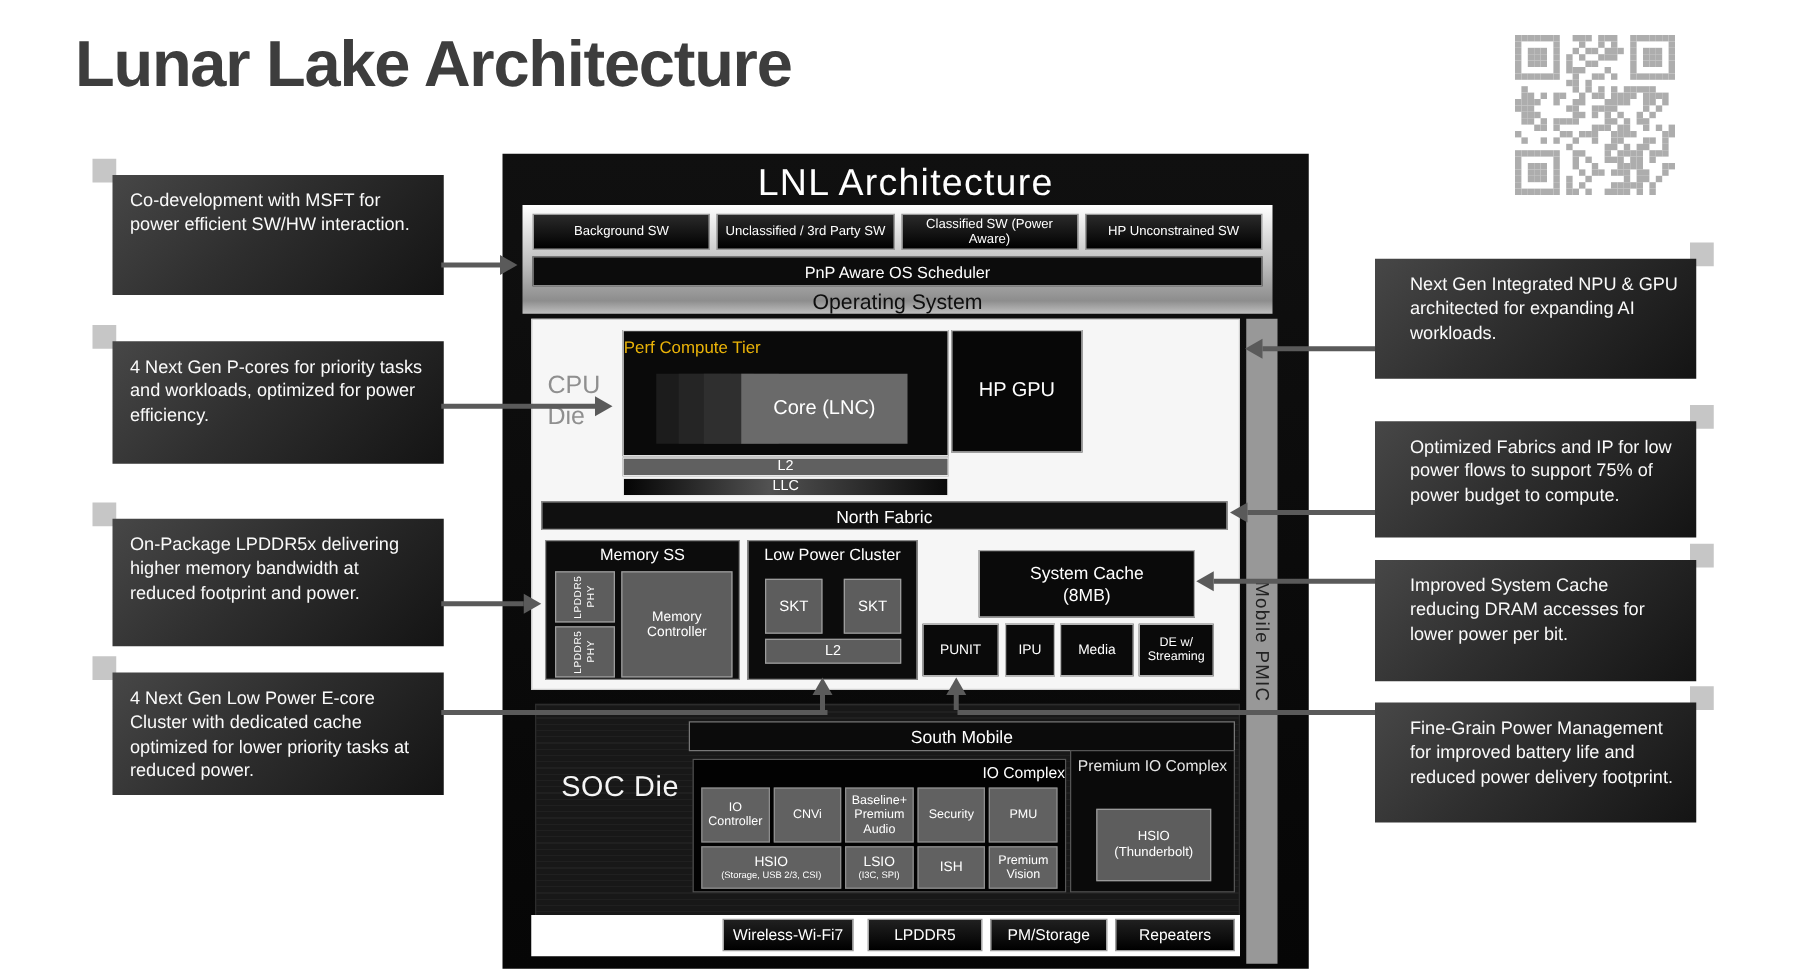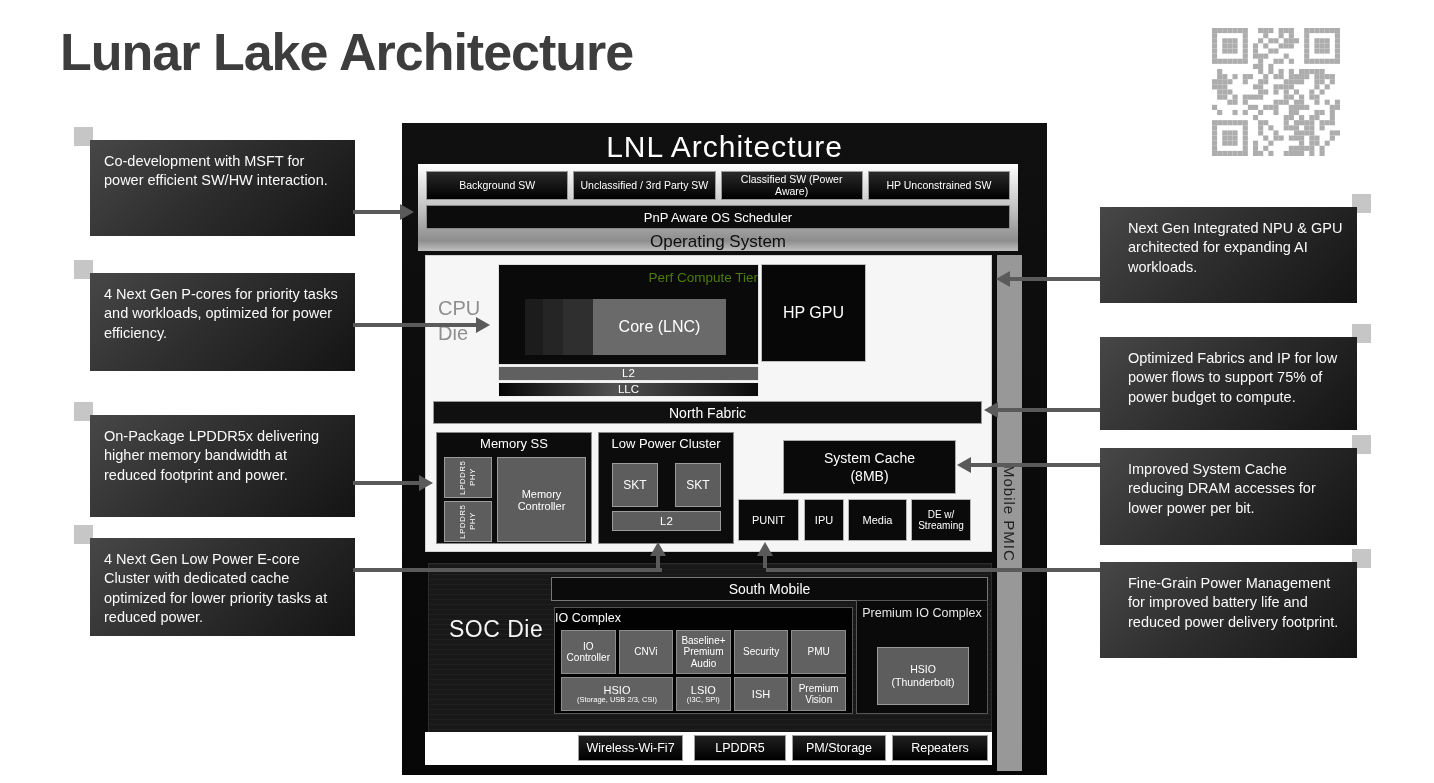--- a/index.html
+++ b/index.html
@@ -58,21 +58,21 @@
   .sched-bar {
     margin-top:5px; height:24px; background:#0c0c0c; border:1px solid #8a8a8a;
     color:#ffffff; font-size:13px; display:flex; align-items:center; justify-content:center;
   }
   .os-label { height:26px; display:flex; align-items:center; justify-content:center; color:#0e0e0e; font-size:17px; }
 
   
   .cpu-area { position:absolute; left:23px; top:132px; width:567px; height:297px; background:#f6f6f6; border:1px solid #d2d2d2; }
   .cpu-die-label { position:absolute; left:12px; top:20px; width:50px; font-size:20px; line-height:1.25; color:#8f8f8f;margin-top:20px; }
   .perf-tier { position:absolute; left:72px; top:8px; width:261px; height:101px; background:#0a0a0a; border:1px solid #dedede; }
-  .perf-title { position:absolute; top:5px; width:100%; text-align:right; color:#4d7c0f; font-size:13.5px; }
+  .perf-title { position:absolute; top:5px; width:100%; text-align:left; color:#eab308; font-size:13.5px; }
   .core-stack { position:absolute; left:26px; right:32px; top:34px; height:56px; }
   .core-shadow { position:absolute; top:0; height:100%; width:60px; }
   .core-box { position:absolute; left:68px; right:0; top:0; height:100%; background:#6a6a6a;
     display:flex; align-items:center; justify-content:center; color:#fff; font-size:16px; }
   .l2-bar { position:absolute; left:72px; top:110px; width:261px; height:15px; background:#606060; border:1px solid #e8e8e8;
     color:#fff; font-size:11.5px; display:flex; align-items:center; justify-content:center; line-height:1; }
   .llc-bar { position:absolute; left:72px; top:126px; width:261px; height:15px;
     background:linear-gradient(90deg,#040404,#525252 45%,#0a0a0a); border:1px solid #efefef;
     color:#fff; font-size:11.5px; display:flex; align-items:center; justify-content:center; line-height:1; }
   .big-block { position:absolute; top:8px; height:98px; background:#070707; border:1px solid #bdbdbd;
@@ -95,21 +95,21 @@
   .pmic-text { writing-mode:vertical-rl; color:#222; font-size:15px; letter-spacing:1px; }
 
   
   .soc-die { position:absolute; left:26px; top:440px; width:564px; height:170px;
     background:repeating-linear-gradient(180deg, rgba(255,255,255,0.035) 0 1px, rgba(0,0,0,0) 1px 5px), #181818;
     border:1px solid #2c2c2c; }
   .soc-label { position:absolute; left:20px; top:52px; color:#f5f5f5; font-size:23px; letter-spacing:0.5px; }
   .south-fabric { position:absolute; left:122px; top:13px; width:437px; height:24px; background:#0b0b0b; border:1px solid #777;
     color:#fff; font-size:14px; display:flex; align-items:center; justify-content:center; }
   .io-complex { position:absolute; left:125px; top:43px; width:299px; height:107px; background:#020202; border:1px solid #555; }
-  .io-title { position:absolute; top:3px; width:100%; text-align:left; color:#fff; font-size:12.5px; }
+  .io-title { position:absolute; top:3px; width:100%; text-align:right; color:#fff; font-size:12.5px; }
   .io-row { position:absolute; left:6px; right:6px; display:flex; gap:3px; }
   .io-cell { background:#616161; border:1px solid #8d8d8d; color:#fff; font-size:10px; line-height:1.12;
     display:flex; flex-direction:column; align-items:center; justify-content:center; text-align:center; padding:0 2px; }
   .io-sub { font-size:7.5px; line-height:1.1;text-align:right; }
   .premium-io { position:absolute; left:427px; top:36px; width:132px; height:114px; background:#0a0a0a; border:1px solid #555; }
   .pio-title { position:absolute; top:5px; width:100%; text-align:center; color:#e5e5e5; font-size:12.5px; line-height:1.2; }
   .hsio-tb { position:absolute; left:20px; top:46px; width:92px; height:58px; background:#5d5d5d; border:1px solid #9a9a9a;
     color:#fff; font-size:10.5px; line-height:1.25; display:flex; flex-direction:column; align-items:center; justify-content:center; text-align:center; }
 
   

